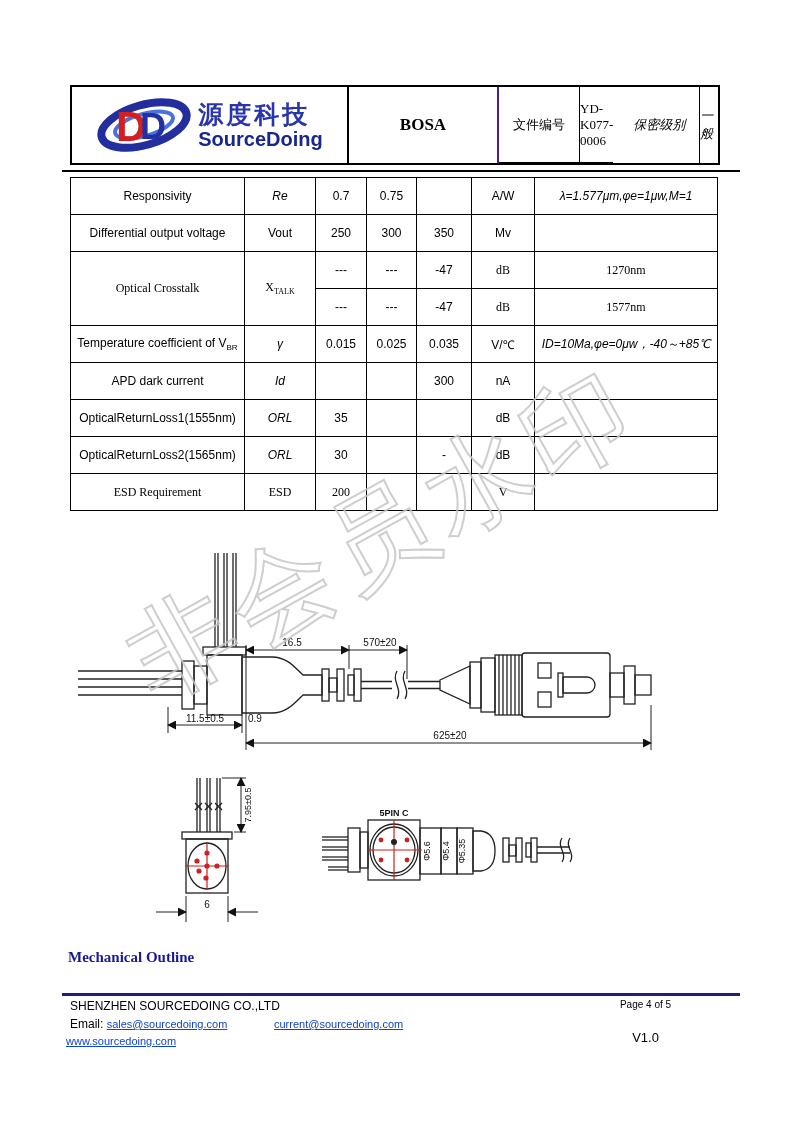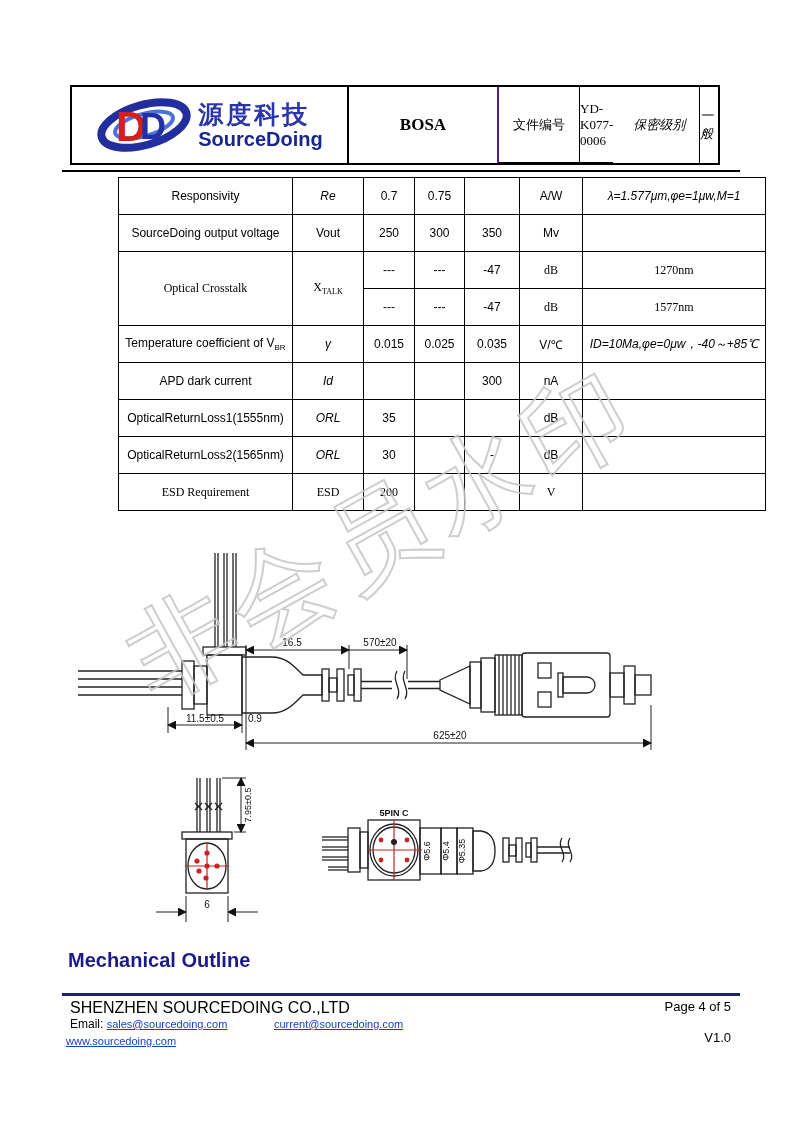--- a/index.html
+++ b/index.html
@@ -18,41 +18,41 @@
   .hdr-info{flex:1;display:flex;flex-direction:row;gap:6px;}
   .hdr-row{flex:1;display:flex;border-bottom:1.5px solid #000;}
   .hdr-row:last-child{border-bottom:none;font-style:italic;}
   .hdr-lbl{width:80px;border-right:1.5px solid #000;display:flex;align-items:center;justify-content:center;
            font-family:"Liberation Serif",serif;font-size:13px;}
   .hdr-val{flex:1;display:flex;align-items:center;justify-content:center;
            font-family:"Liberation Serif",serif;font-size:13px;}
   .toprule{left:62px;top:170px;width:678px;height:2px;background:#000;}
 
   
-  table.spec{left:70px;top:177px;border-collapse:collapse;table-layout:fixed;position:absolute;margin-left:48px;}
+  table.spec{left:70px;top:177px;border-collapse:collapse;table-layout:fixed;position:absolute;}
   table.spec td{border:1.5px solid #000;text-align:center;vertical-align:middle;font-size:12px;height:37px;padding:0 2px;box-sizing:border-box;}
   td.lname{text-align:left;padding-left:8px;}
   .serif{font-family:"Liberation Serif",serif;font-size:13px;}
   .it{font-style:italic;}
   sub.sm{font-size:8px;}
   td.cond{font-size:11px;}
 
   
   .h-pkg{left:68px;top:523px;font-size:19px;font-weight:bold;color:#b03c14;}
-  .h-mech{left:68px;top:949px;font-size:20px;font-weight:bold;color:#1a1a8e;}
+  .h-mech{left:68px;top:949px;font-size:15px;font-weight:bold;color:#1a1a8e;font-family:Liberation Serif, serif;}
 
   
   .botrule{left:62px;top:993px;width:678px;height:3px;background:#1f1f78;}
-  .f-company{left:70px;top:999px;font-size:16px;}
-  .f-page{left:560px;top:999px;width:171px;text-align:right;font-size:13px;}
+  .f-company{left:70px;top:999px;font-size:12px;}
+  .f-page{left:560px;top:999px;width:171px;text-align:center;font-size:10px;}
   .f-email{left:70px;top:1017px;font-size:12px;}
   .f-email a, .f-www a{color:#1145c8;text-decoration:underline;font-size:11px;text-align:center;}
   .f-email .gap{display:inline-block;width:40px;}
   .f-www{left:66px;top:1035px;font-size:11px;}
-  .f-ver{left:560px;top:1030px;width:171px;text-align:right;font-size:13px;}
+  .f-ver{left:560px;top:1030px;width:171px;text-align:center;font-size:13px;}
 
   .wm{pointer-events:none;z-index:4;}
   svg text{font-family:"Liberation Sans",sans-serif;}
 </style>
 </head>
 <body>
 
 <div class="page">
 
   <div class="abs hdr">
@@ -98,21 +98,21 @@
       <tr>
         <td>Responsivity</td>
         <td class="it">Re</td>
         <td>0.7</td>
         <td>0.75</td>
         <td></td>
         <td>A/W</td>
         <td class="cond it">λ=1.577μm,φe=1μw,M=1</td>
       </tr>
       <tr>
-        <td>SourceDoing output voltage</td>
+        <td>Differential output voltage</td>
         <td>Vout</td>
         <td>250</td>
         <td>300</td>
         <td>350</td>
         <td>Mv</td>
         <td class="cond"></td>
       </tr>
       <tr>
         <td rowspan="2" class="serif">Optical Crosstalk</td>
         <td rowspan="2" class="serif"><span>X</span><sub class="sm">TALK</sub></td>

